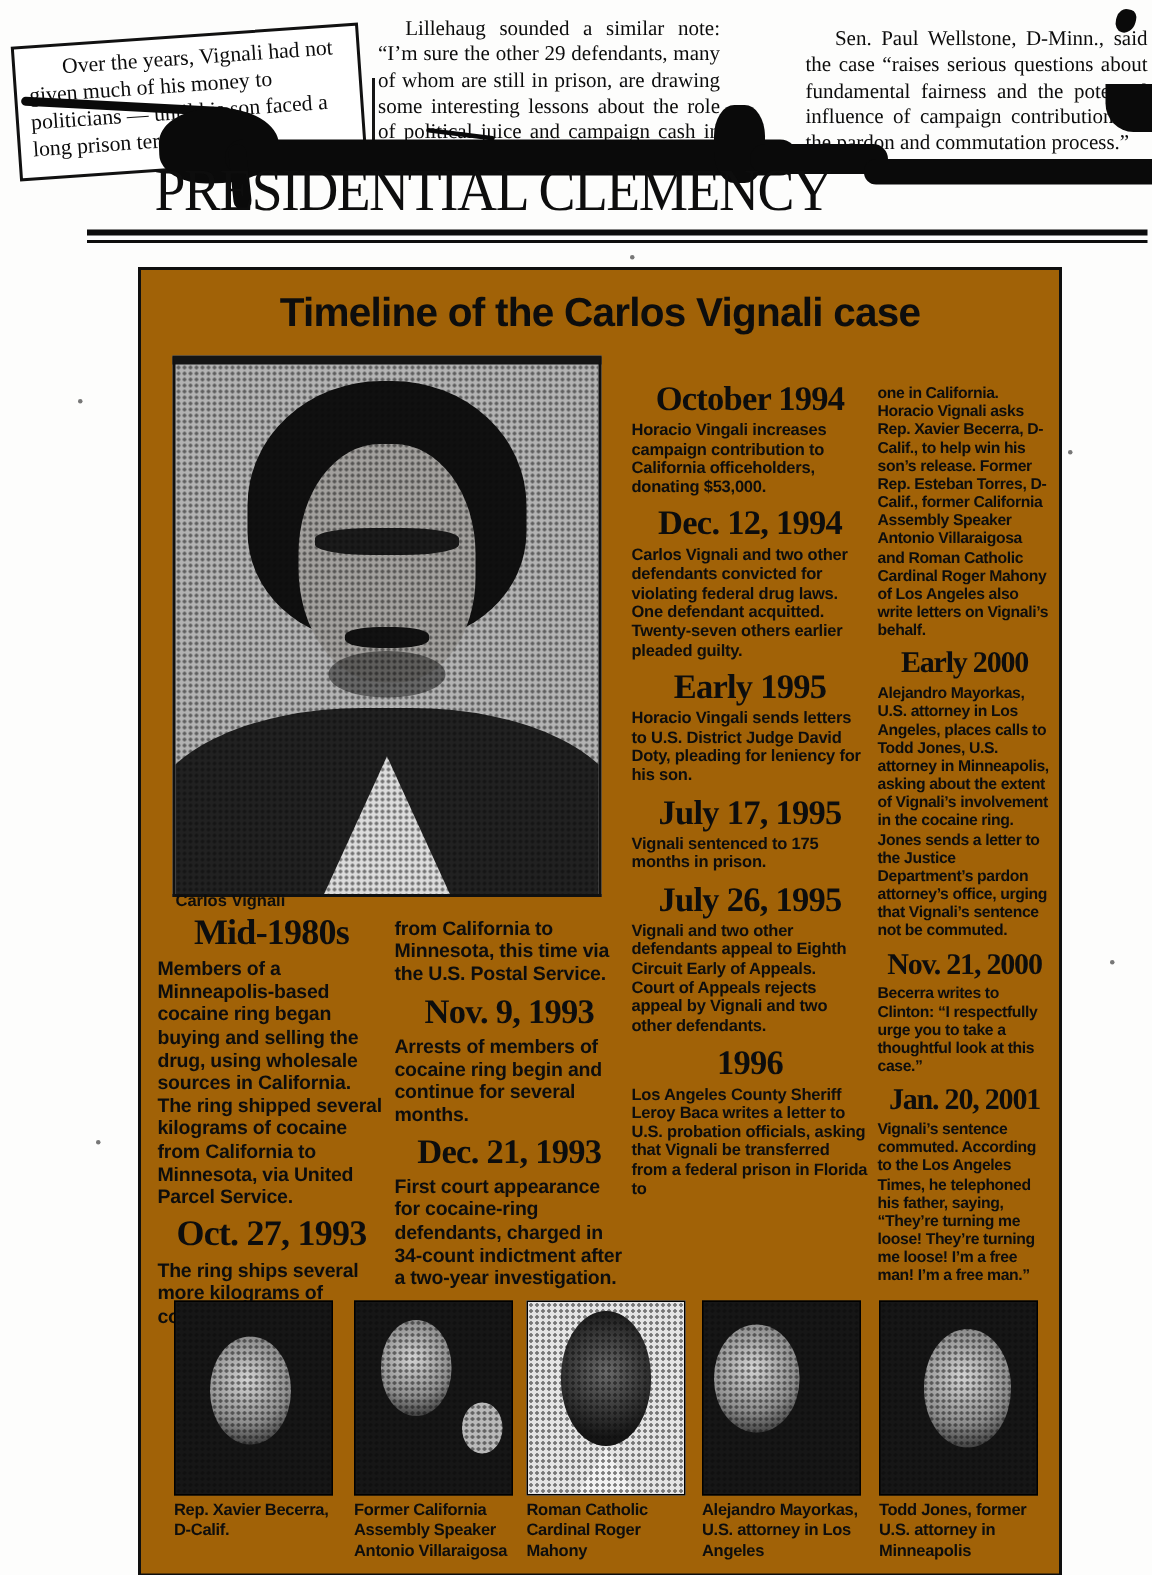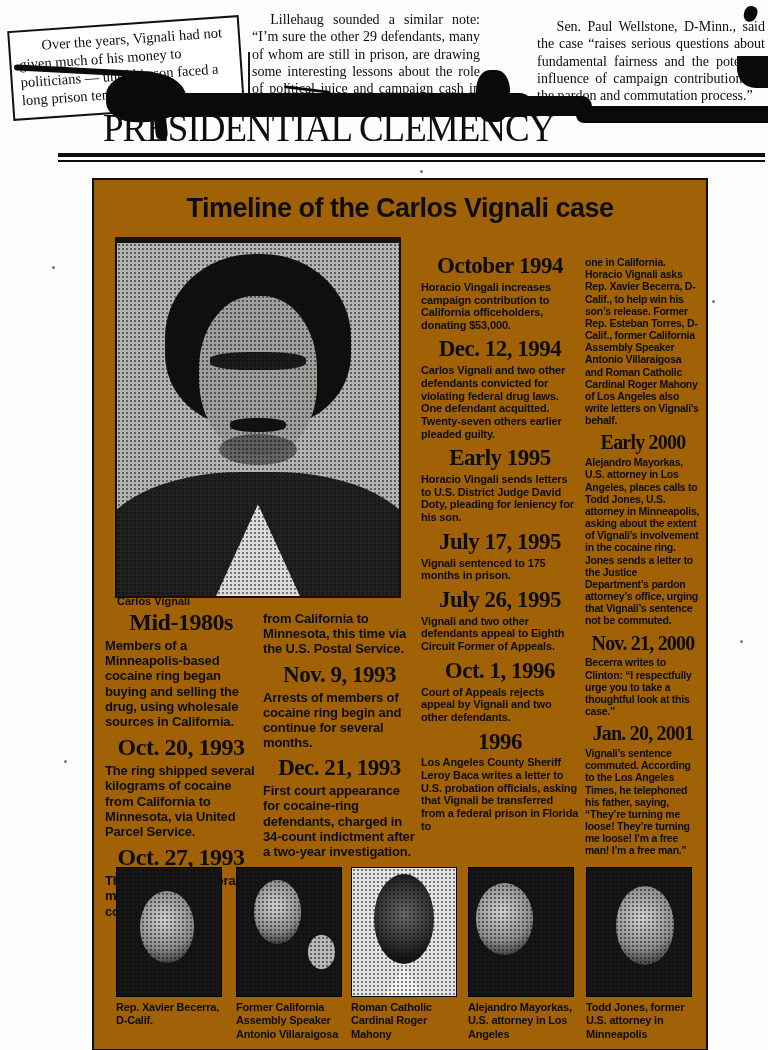--- a/index.html
+++ b/index.html
@@ -118,21 +118,20 @@
       <div class="stache"></div>
       <div class="chin"></div>
       <div class="shoulders"></div>
       <div class="shirt"></div>
     </div>
     <div id="main-caption">Carlos Vignali</div>
 
     <div class="col c1" style="left:11px;top:424px;width:152px;">
       <div class="edate">Mid-1980s</div>
       <div class="etext">Members of a Minneapolis-based cocaine ring began buying and selling the drug, using wholesale sources in California.</div>
-      <div class="edate">Oct. 20, 1993</div>
       <div class="etext">The ring shipped several kilograms of cocaine from California to Minnesota, via United Parcel Service.</div>
       <div class="edate">Oct. 27, 1993</div>
       <div class="etext">The ring ships several more kilograms of cocaine</div>
     </div>
 
     <div class="col c2" style="left:169px;top:431px;width:153px;">
       <div class="etext">from California to Minnesota, this time via the U.S. Postal Service.</div>
       <div class="edate">Nov. 9, 1993</div>
       <div class="etext">Arrests of members of cocaine ring begin and continue for several months.</div>
       <div class="edate">Dec. 21, 1993</div>
@@ -142,22 +141,21 @@
     <div class="col c3" style="left:327px;top:68px;width:158px;">
       <div class="edate">October 1994</div>
       <div class="etext">Horacio Vingali increases campaign contribution to California officeholders, donating $53,000.</div>
       <div class="edate">Dec. 12, 1994</div>
       <div class="etext">Carlos Vignali and two other defendants convicted for violating federal drug laws. One defendant acquitted. Twenty-seven others earlier pleaded guilty.</div>
       <div class="edate">Early 1995</div>
       <div class="etext">Horacio Vingali sends letters to U.S. District Judge David Doty, pleading for leniency for his son.</div>
       <div class="edate">July 17, 1995</div>
       <div class="etext">Vignali sentenced to 175 months in prison.</div>
       <div class="edate">July 26, 1995</div>
-      <div class="etext">Vignali and two other defendants appeal to Eighth Circuit Former of Appeals.</div>
-      <div class="edate">Oct. 1, 1996</div>
+      <div class="etext">Vignali and two other defendants appeal to Eighth Circuit Early of Appeals.</div>
       <div class="etext">Court of Appeals rejects appeal by Vignali and two other defendants.</div>
       <div class="edate">1996</div>
       <div class="etext">Los Angeles County Sheriff Leroy Baca writes a letter to U.S. probation officials, asking that Vignali be transferred from a federal prison in Florida to</div>
     </div>
 
     <div class="col c4" style="left:491px;top:76px;width:116px;">
       <div class="etext">one in California. Horacio Vignali asks Rep. Xavier Becerra, D-Calif., to help win his son’s release. Former Rep. Esteban Torres, D-Calif., former California Assembly Speaker Antonio Villaraigosa and Roman Catholic Cardinal Roger Mahony of Los Angeles also write letters on Vignali’s behalf.</div>
       <div class="edate">Early 2000</div>
       <div class="etext">Alejandro Mayorkas, U.S. attorney in Los Angeles, places calls to Todd Jones, U.S. attorney in Minneapolis, asking about the extent of Vignali’s involvement in the cocaine ring. Jones sends a letter to the Justice Department’s pardon attorney’s office, urging that Vignali’s sentence not be commuted.</div>
       <div class="edate">Nov. 21, 2000</div>

